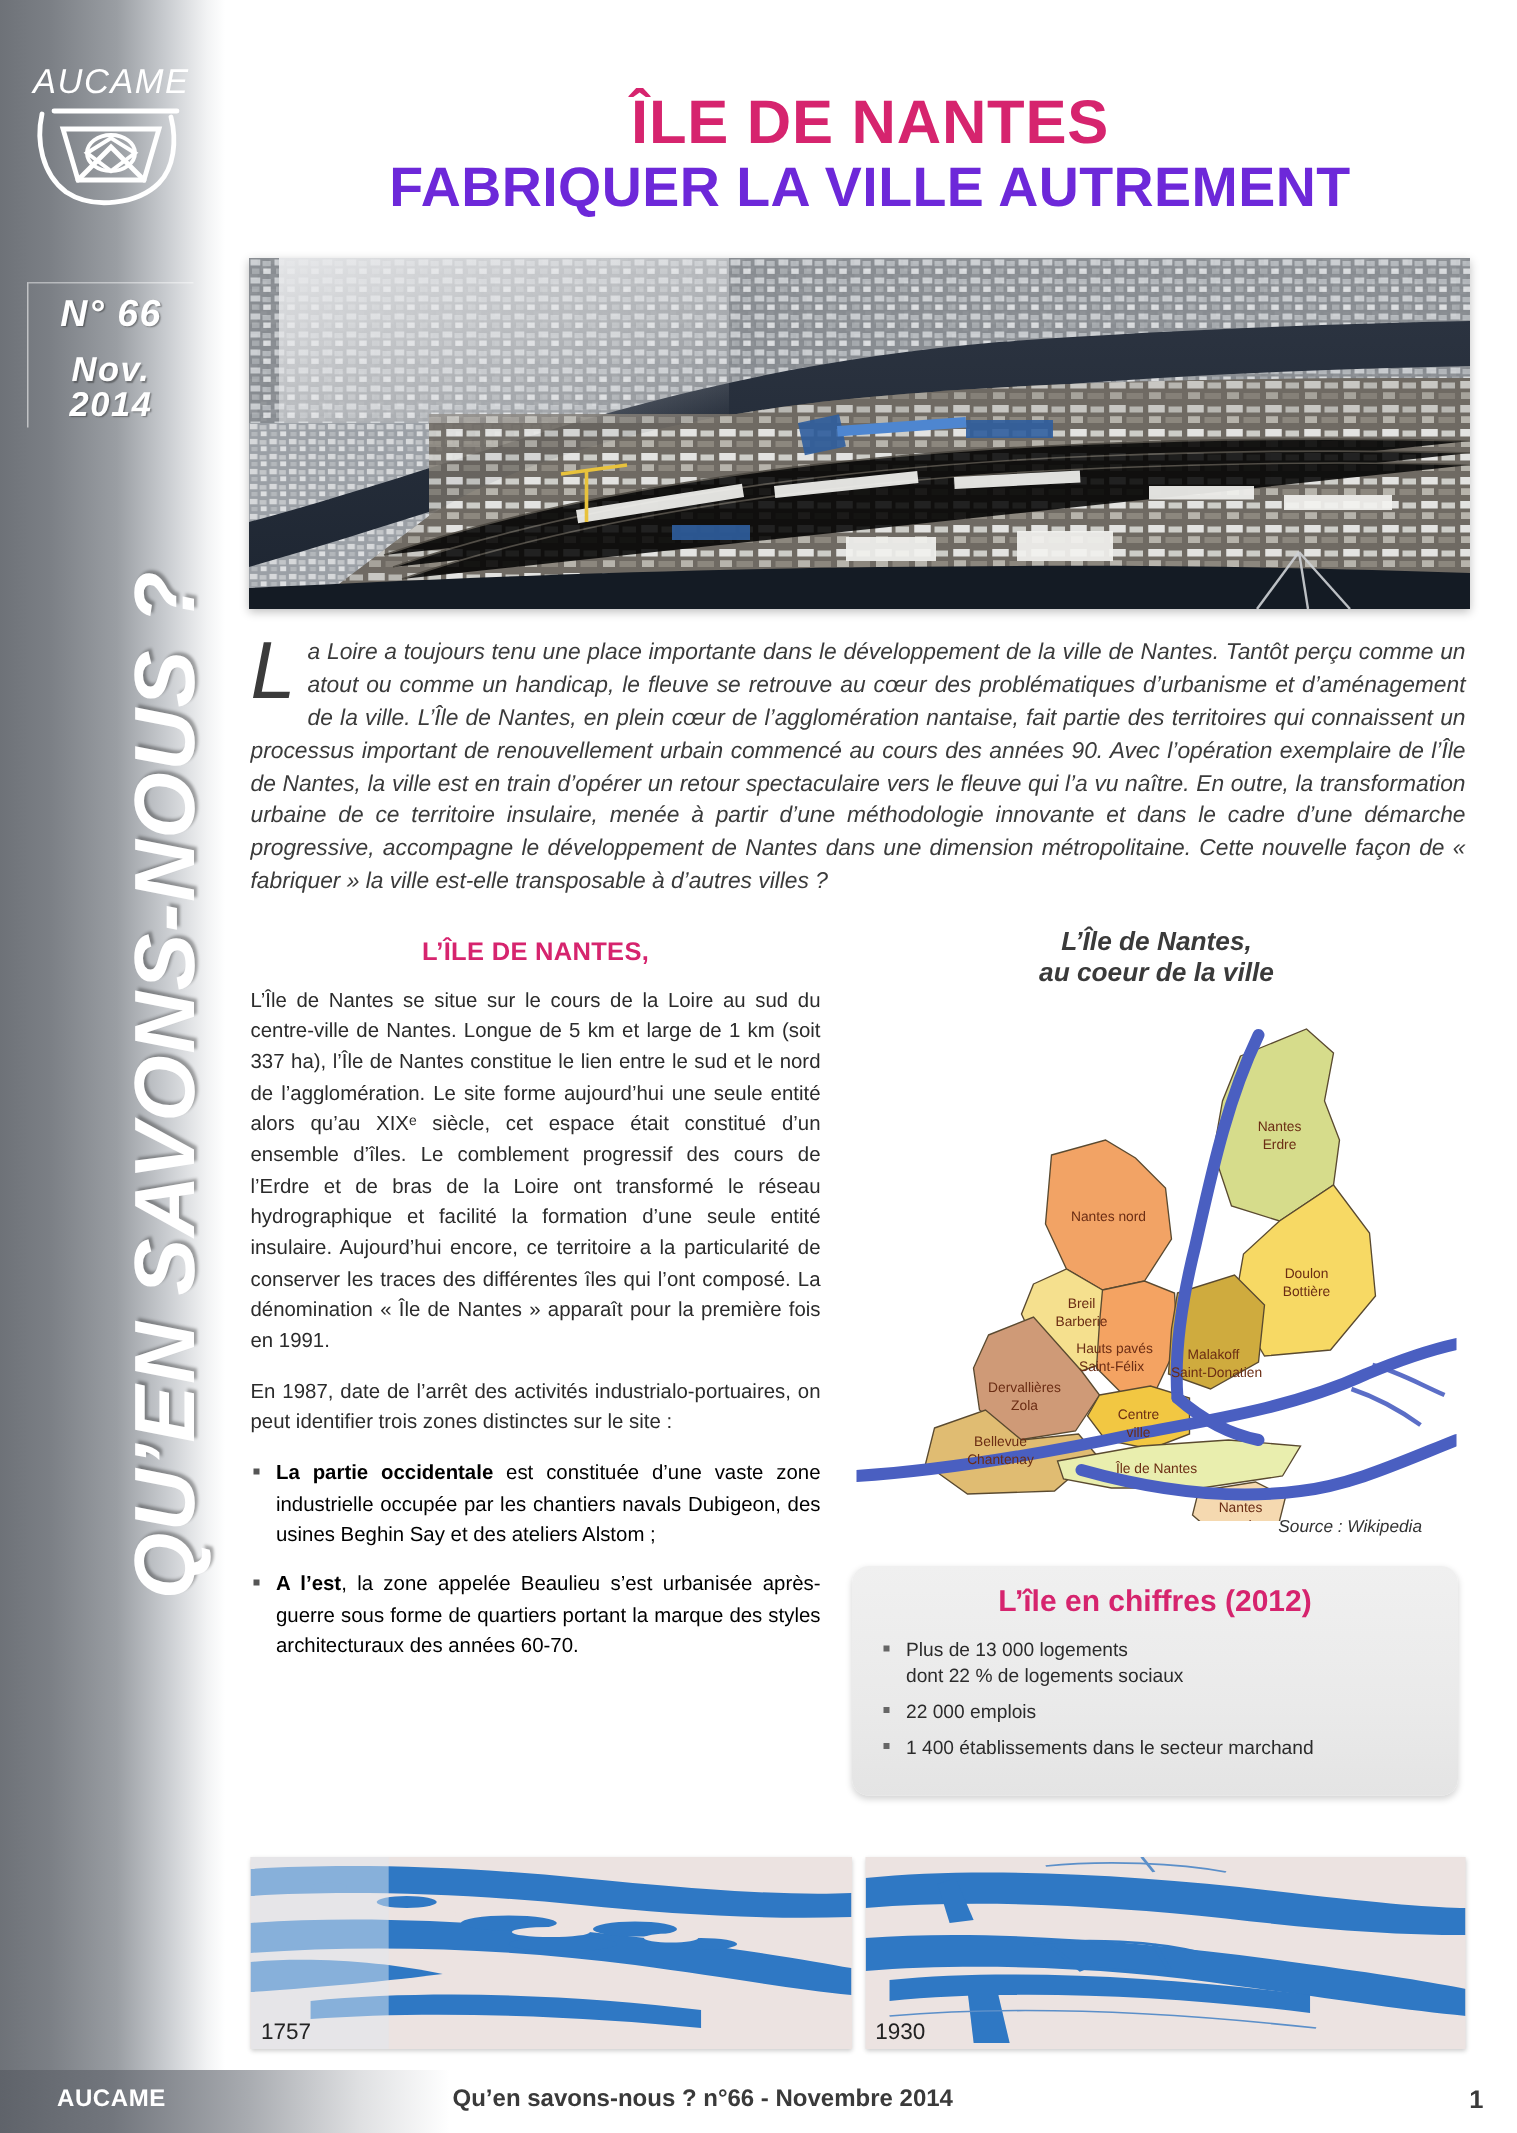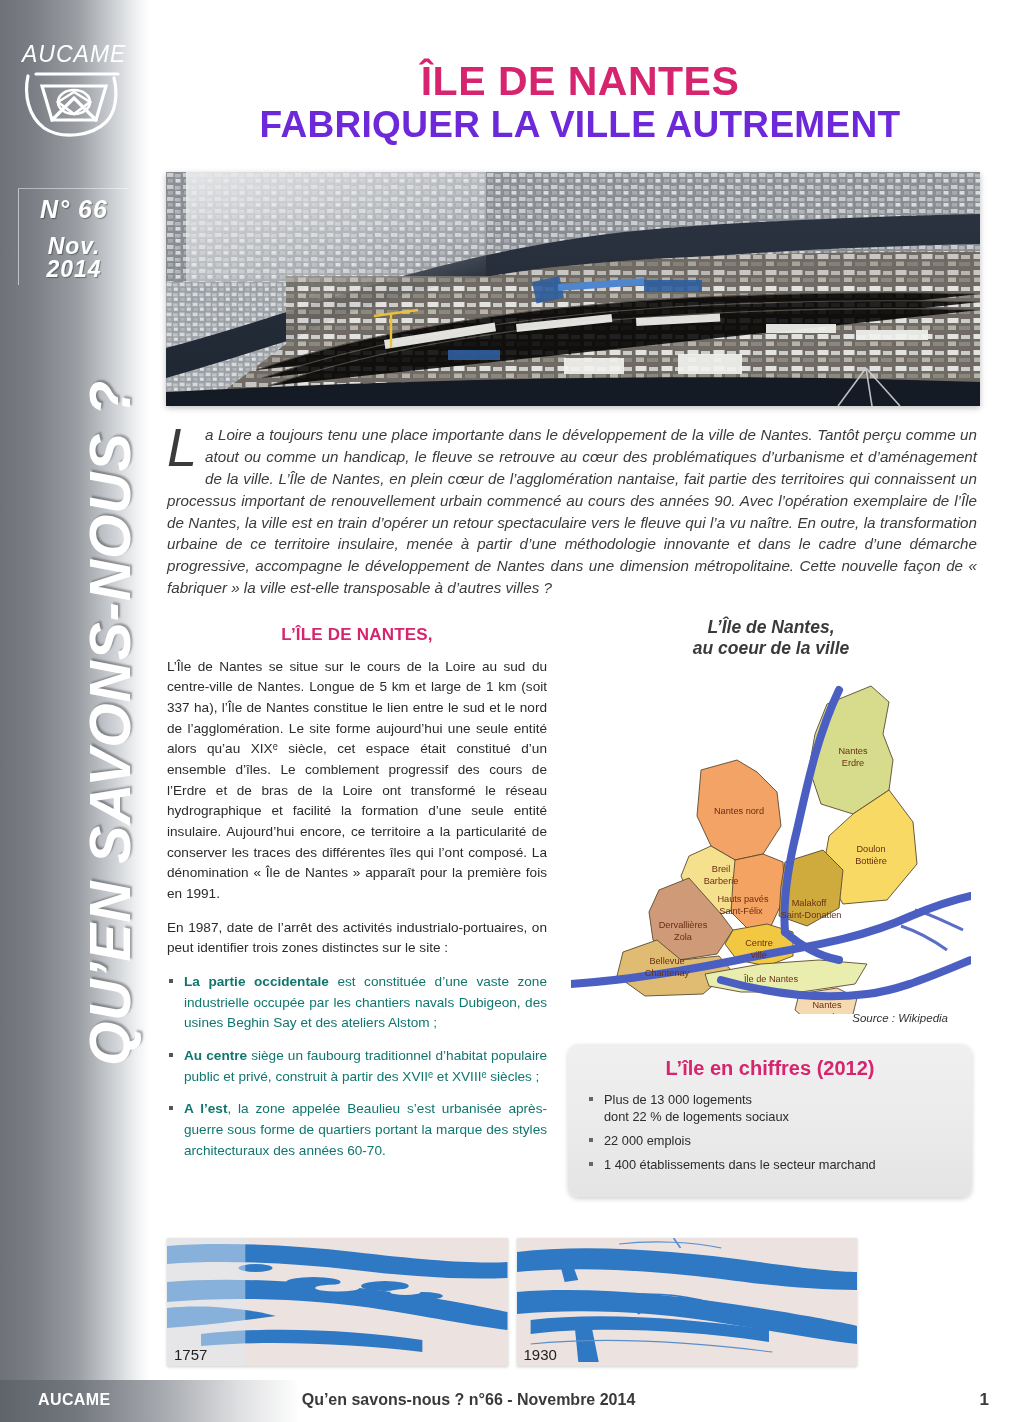--- a/index.html
+++ b/index.html
@@ -79,21 +79,21 @@
     color:#d6246e;font-weight:bold;font-size:17px;text-align:center;
     line-height:1.22;letter-spacing:.2px;margin-bottom:11px;
   }
   .body-p{
     font-size:13.6px;line-height:1.52;color:#2b2b2b;text-align:justify;
     margin:0 0 13px 0;
   }
   ul.bullets{list-style:none;margin:0;padding:0;}
   ul.bullets li{
     position:relative;padding-left:17px;margin-bottom:12px;
-    font-size:13.6px;line-height:1.52;color:#0f766e;text-align:justify;
+    font-size:13.6px;line-height:1.52;color:#000000;text-align:justify;
   }
   ul.bullets li:before{
     content:"";position:absolute;left:2px;top:7px;width:4px;height:4px;
     background:#555;
   }
   .b{font-weight:bold;}
 
   
   #map-panel{position:absolute;left:566px;top:617px;width:410px;}
   .map-title{
@@ -124,21 +124,21 @@
     position:relative;padding-left:18px;margin-bottom:7px;
     font-size:12.8px;line-height:1.34;color:#2b2b2b;
   }
   ul.fig-list li:before{
     content:"";position:absolute;left:3px;top:6px;width:4px;height:4px;
     background:#666;
   }
 
   
   #strip{
-    position:absolute;left:167px;top:1238px;width:690px;height:128px;
+    position:absolute;left:167px;top:1238px;width:810px;height:128px;
     display:flex;gap:9px;text-align:center;
   }
   .hist{
     position:relative;flex:1;background:#ece3e1;overflow:hidden;
     box-shadow:0 1px 3px rgba(0,0,0,.2);
   }
   .hist svg{display:block;width:100%;height:100%;}
   .hist-year{
     position:absolute;left:7px;bottom:3px;font-size:15px;color:#222;
     font-family:"Liberation Sans", sans-serif;
@@ -301,21 +301,20 @@
 <div id="col-left">
   <div class="sec-head">
     <div>L’ÎLE DE NANTES,</div>
   </div>
 
   <p class="body-p">L’Île de Nantes se situe sur le cours de la Loire au sud du centre-ville de Nantes. Longue de 5 km et large de 1 km (soit 337 ha), l’Île de Nantes constitue le lien entre le sud et le nord de l’agglomération. Le site forme aujourd’hui une seule entité alors qu’au XIXᵉ siècle, cet espace était constitué d’un ensemble d’îles. Le comblement progressif des cours de l’Erdre et de bras de la Loire ont transformé le réseau hydrographique et facilité la formation d’une seule entité insulaire. Aujourd’hui encore, ce territoire a la particularité de conserver les traces des différentes îles qui l’ont composé. La dénomination « Île de Nantes » apparaît pour la première fois en 1991.</p>
   <p class="body-p">En 1987, date de l’arrêt des activités industrialo-portuaires, on peut identifier trois zones distinctes sur le site :</p>
 
   <ul class="bullets">
     <li><span class="b">La partie occidentale</span><span> est constituée d’une vaste zone industrielle occupée par les chantiers navals Dubigeon, des usines Beghin Say et des ateliers Alstom ;</span></li>
-    <li><span class="b">Au centre</span><span> siège un faubourg traditionnel d’habitat populaire public et privé, construit à partir des XVIIᵉ et XVIIIᵉ siècles ;</span></li>
     <li><span class="b">A l’est</span><span>, la zone appelée Beaulieu s’est urbanisée après-guerre sous forme de quartiers portant la marque des styles architecturaux des années 60-70.</span></li>
   </ul>
 </div>
 
 <div id="map-panel">
   <div class="map-title">
     <div>L’Île de Nantes,</div>
     <div>au coeur de la ville</div>
   </div>
 

